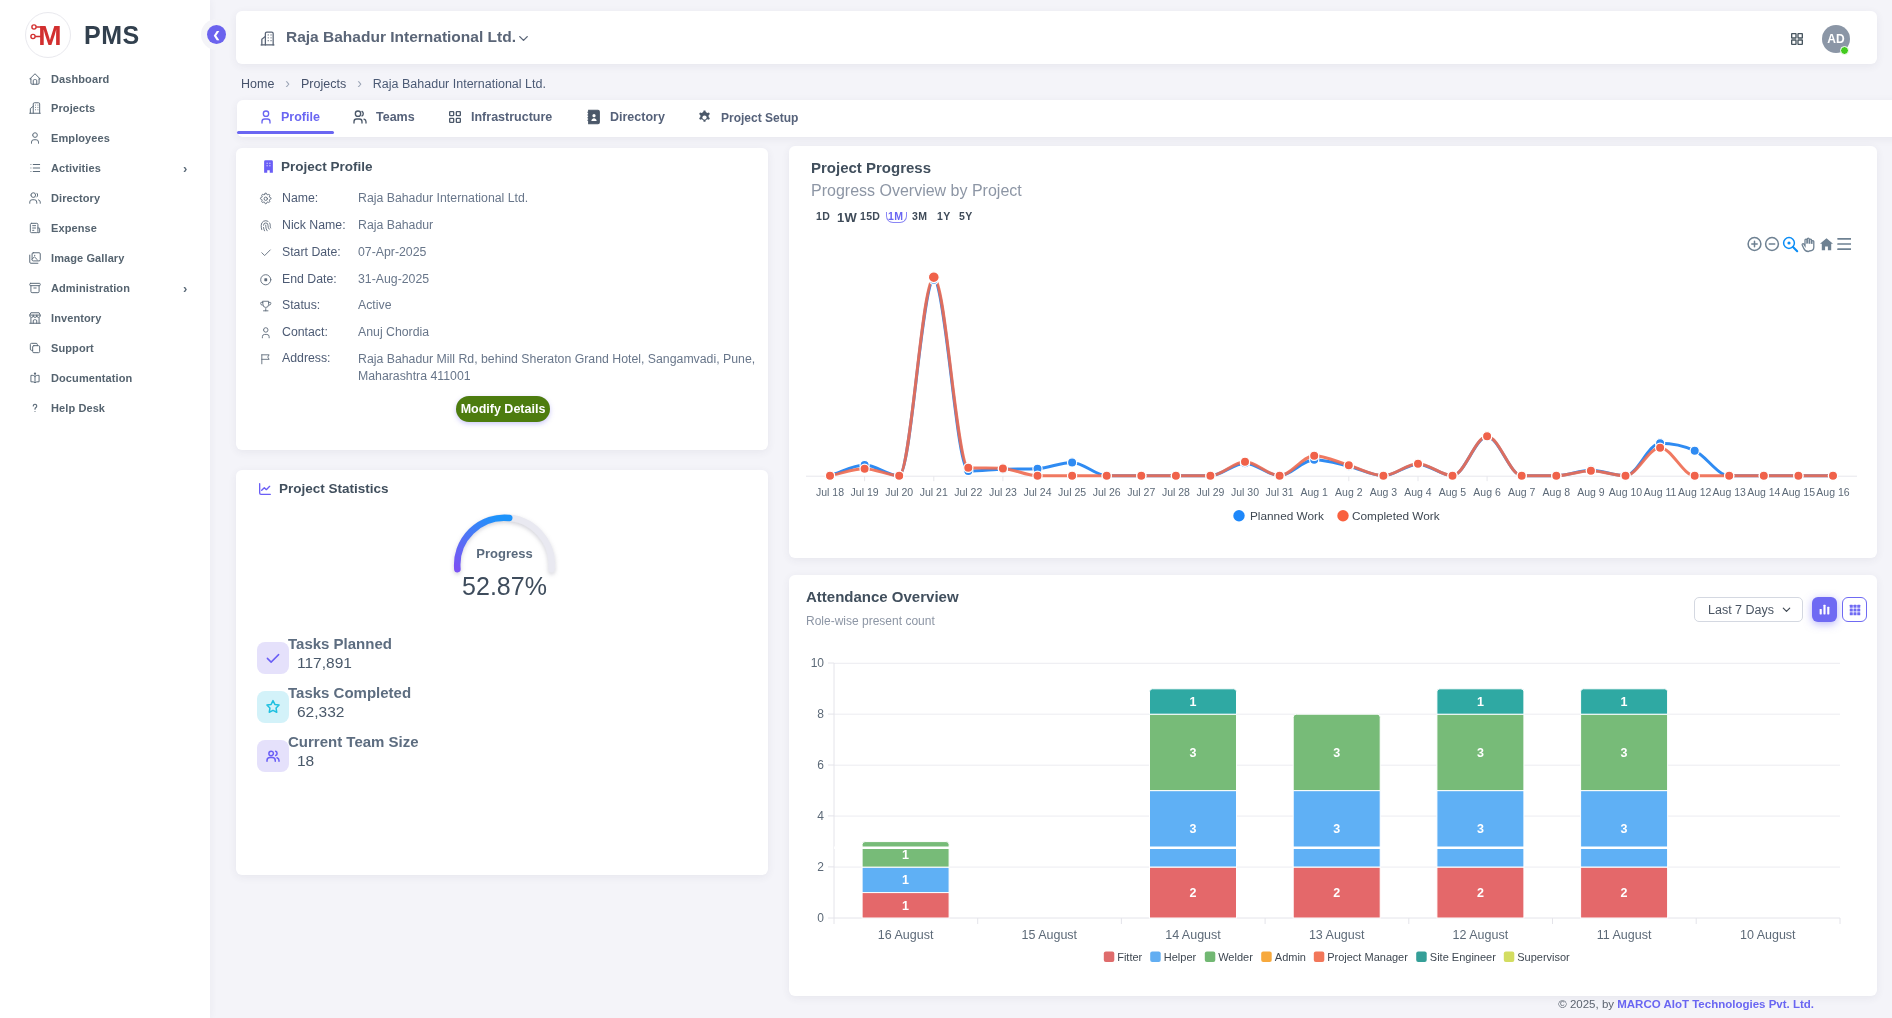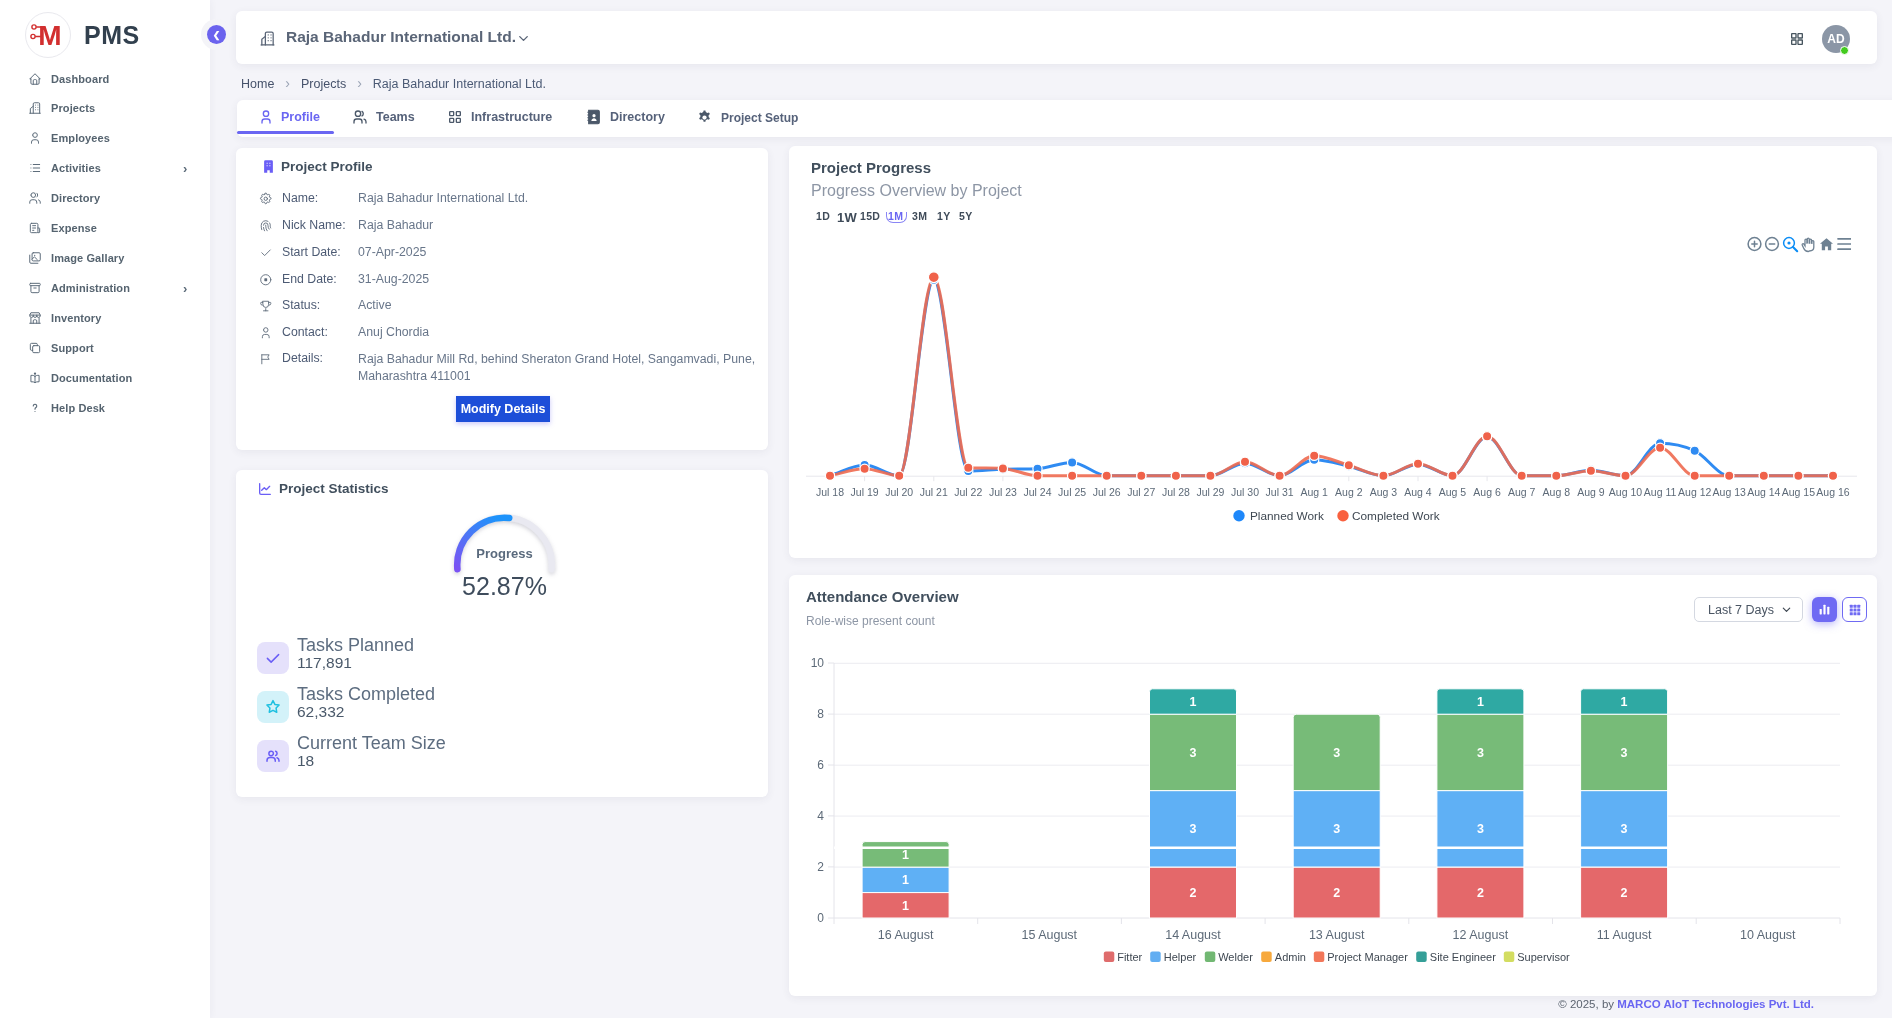--- a/index.html
+++ b/index.html
@@ -13,21 +13,21 @@
 .chev { position:absolute; left:155px; color:#5c6b79; font-size:13px; top:-1px; }
 #collapse { position:absolute; left:207px; top:25px; width:19px; height:19px; border-radius:50%; background:#6b63ee; color:#fff; z-index:6; display:flex; align-items:center; justify-content:center; font-size:9px; font-weight:700; box-shadow:0 0 0 6px rgba(243,243,248,.95); }
 .abs { position:absolute; }
 svg { display:block; }
 .prow { position:absolute; left:23px; width:490px; display:flex; align-items:flex-start; }
 .prow svg { width:13.5px; height:13.5px; flex:0 0 auto; margin-top:1px; fill:none; stroke:#5f6b7a; stroke-width:1.6; stroke-linecap:round; stroke-linejoin:round; }
 .plab { position:absolute; left:23px; font-size:12.3px; color:#4d5b74; }
 .pval { position:absolute; left:99px; width:392px; font-size:12.3px; color:#68768a; }
 .sbox { position:absolute; left:21px; width:32px; height:32px; border-radius:8px; display:flex; align-items:center; justify-content:center; }
 .sbox svg { width:18px; height:18px; fill:none; stroke-width:2; stroke-linecap:round; stroke-linejoin:round; }
-.slab { position:absolute; left:61px; font-size:18px; font-weight:400; color:#5d6d80; }
+.slab { position:absolute; left:52px; font-size:15px; font-weight:700; color:#5d6d80; }
 .sval { position:absolute; left:61px; font-size:15.5px; color:#4a596a; }
 </style>
 </head>
 <body>
 <div id="main"></div>
 <div id="sidebar">
   <div class="abs" style="left:25px;top:12px;width:46px;height:46px;border-radius:50%;border:1px solid #e9e9ee;background:#fff;"></div>
   <svg class="abs" style="left:25px;top:12px;" width="46" height="46" viewBox="0 0 46 46">
     <text x="25" y="33" text-anchor="middle" font-size="28" font-weight="800" fill="#d22f2f" font-family="Liberation Sans">M</text>
     <circle cx="9" cy="15" r="2.1" fill="#fff" stroke="#d22f2f" stroke-width="1.4"></circle>
@@ -201,26 +201,26 @@
         <path d="M8 7a4 4 0 1 0 8 0a4 4 0 1 0-8 0"></path>
         <path d="M6 21v-2a4 4 0 0 1 4-4h4a4 4 0 0 1 4 4v2"></path>
       </svg>
       <span class="plab">Contact:</span>
       <span class="pval">Anuj Chordia</span>
     </div>
   <div class="prow" style="top:203px;">
       <svg viewBox="0 0 24 24">
         <path d="M5 5v16M5 5h13l-2.5 4L18 13H5"></path>
       </svg>
-      <span class="plab">Details:</span>
+      <span class="plab">Address:</span>
       <span class="pval" style="line-height:16.5px;width:404px;">Raja Bahadur Mill Rd, behind Sheraton Grand Hotel, Sangamvadi, Pune,<br>Maharashtra 411001</span>
     </div>
-  <div class="abs" style="left:220px;top:248px;width:94px;height:26px;background:#1d4ed8;border-radius:0;color:#fff;font-size:12.5px;font-weight:700;display:flex;align-items:center;justify-content:center;box-shadow:0 2px 5px rgba(110,101,241,.35);">Modify Details</div>
-</div>
-<div id="scard" class="card" style="left:236px;top:470px;width:532px;height:327px;">
+  <div class="abs" style="left:220px;top:248px;width:94px;height:26px;background:#4d7c0f;border-radius:13px;color:#fff;font-size:12.5px;font-weight:700;display:flex;align-items:center;justify-content:center;box-shadow:0 2px 5px rgba(110,101,241,.35);">Modify Details</div>
+</div>
+<div id="scard" class="card" style="left:236px;top:470px;width:532px;height:405px;">
   <svg class="abs" style="left:21px;top:11px;" width="16" height="16" viewBox="0 0 24 24" fill="none" stroke="#6a5ef6" stroke-width="2" stroke-linecap="round" stroke-linejoin="round">
       <path d="M4 4v14a2 2 0 0 0 2 2h14"></path>
       <path d="M7 14l4-4l3 3l5-5"></path>
     </svg>
   <div class="abs" style="left:43px;top:11px;font-size:13.5px;font-weight:700;color:#414f5d;">Project Statistics</div>
   <svg class="abs" style="left:0;top:0;" width="532" height="160" viewBox="0 0 532 160">
     <defs>
       <linearGradient id="gg" x1="0" y1="1" x2="0.75" y2="0">
         <stop offset="0" stop-color="#7a52f4"></stop>
           <stop offset="0.55" stop-color="#4a78f6"></stop>

